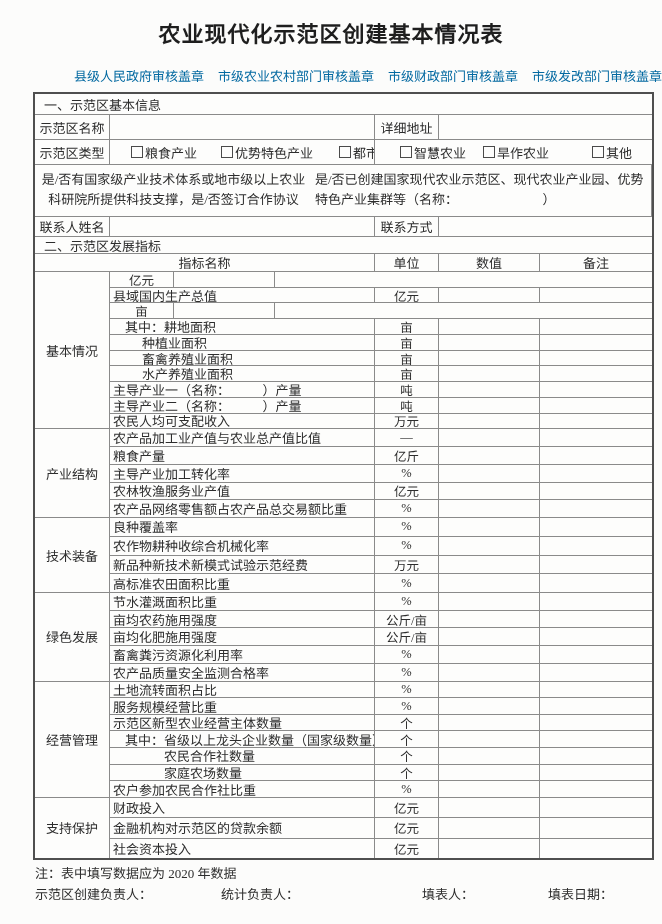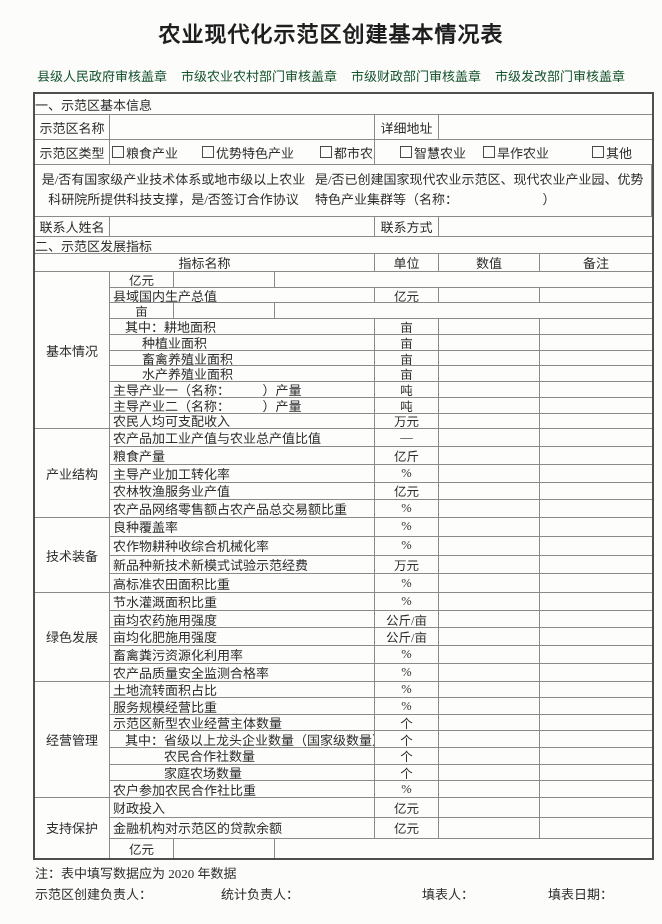--- a/index.html
+++ b/index.html
@@ -1,43 +1,43 @@
 <!DOCTYPE html>
 <html lang="zh-CN"><head>
 <meta charset="utf-8">
 <style>
   html,body{margin:0;padding:0;}
   body{background:#ffffff;font-family:"Liberation Serif","DejaVu Serif",serif;color:#2d2d2d;}
   .page{position:relative;width:662px;height:924px;background:#fcfcfb;overflow:hidden;}
 
   .title{position:absolute;top:16px;left:0;width:100%;text-align:center;
          font-size:22px;font-weight:bold;letter-spacing:1px;color:#1e1e1e;}
-  .stamps{position:absolute;top:66px;left:0;width:100%;display:flex;justify-content:center;
-          gap:14px;font-size:13px;color:#14532d;}
+  .stamps{position:absolute;top:66px;left:0;width:100%;display:flex;justify-content:flex-end;
+          gap:14px;font-size:13px;color:#0369a1;}
 
   .tbl{position:absolute;left:33px;top:92px;width:621px;height:768px;
        border:2px solid #4f4f4f;box-sizing:border-box;font-size:13px;
        display:flex;flex-direction:column;background:#fdfdfc;}
   .row{display:flex;border-bottom:1px solid #8a8a8a;box-sizing:border-box;flex:0 0 auto;}
   .row:last-child{border-bottom:none;}
   .cell{box-sizing:border-box;border-right:1px solid #8a8a8a;overflow:hidden;}
   .cell.last{border-right:none;text-align:center;}
   .c-center{display:flex;align-items:center;justify-content:center;text-align:center;}
   .hA{height:21px;} .hB{height:25px;} .hC{height:25px;} .hD{height:52px;} .hE{height:20px;}
   .hF{height:17px;} .hG{height:18px;}
-  .sec-head{align-items:center;padding-left:0;display:flex;}
+  .sec-head{align-items:center;padding-left:9px;display:flex;}
   .w75{width:75px;flex:0 0 75px;} .w265{width:265px;flex:0 0 265px;}
   .w64{width:64px;flex:0 0 64px;} .w101{width:101px;flex:0 0 101px;} .w340{width:340px;flex:0 0 340px;}
   .grow{flex:1 1 auto;}
 
   .cb-cell{display:flex;align-items:center;}
   .cb-item{display:inline-flex;align-items:center;white-space:nowrap;}
   .cb-box{display:inline-block;width:10px;height:10px;border:1px solid #4a4a4a;
           margin-right:2px;background:#fdfdfc;}
-  .cb-l .cb-item:nth-child(1){margin-left:2px;}
+  .cb-l .cb-item:nth-child(1){margin-left:21px;}
   .cb-l .cb-item:nth-child(2){margin-left:24px;}
   .cb-l .cb-item:nth-child(3){margin-left:26px;}
   .cb-r .cb-item:nth-child(1){margin-left:25px;}
   .cb-r .cb-item:nth-child(2){margin-left:17px;}
   .cb-r .cb-item:nth-child(3){margin-left:43px;}
 
   .q-cell{padding:5px 3px 0 3px;line-height:20px;font-size:13px;}
 
   .groups{display:flex;flex-direction:column;flex:1 1 auto;}
   .grp{display:flex;border-bottom:1px solid #8a8a8a;box-sizing:border-box;min-height:0;}
@@ -356,20 +356,21 @@
               <div class="val-cell"></div>
               <div class="rem-cell"></div>
             </div>
             <div class="irow">
               <div class="name-cell ind0">金融机构对示范区的贷款余额</div>
               <div class="unit-cell">亿元</div>
               <div class="val-cell"></div>
               <div class="rem-cell"></div>
             </div>
             <div class="irow">
+              <div class="name-cell ind0">社会资本投入</div>
               <div class="unit-cell">亿元</div>
               <div class="val-cell"></div>
               <div class="rem-cell"></div>
             </div>
           </div>
         </div>
       </div>
 
   </div>
 

